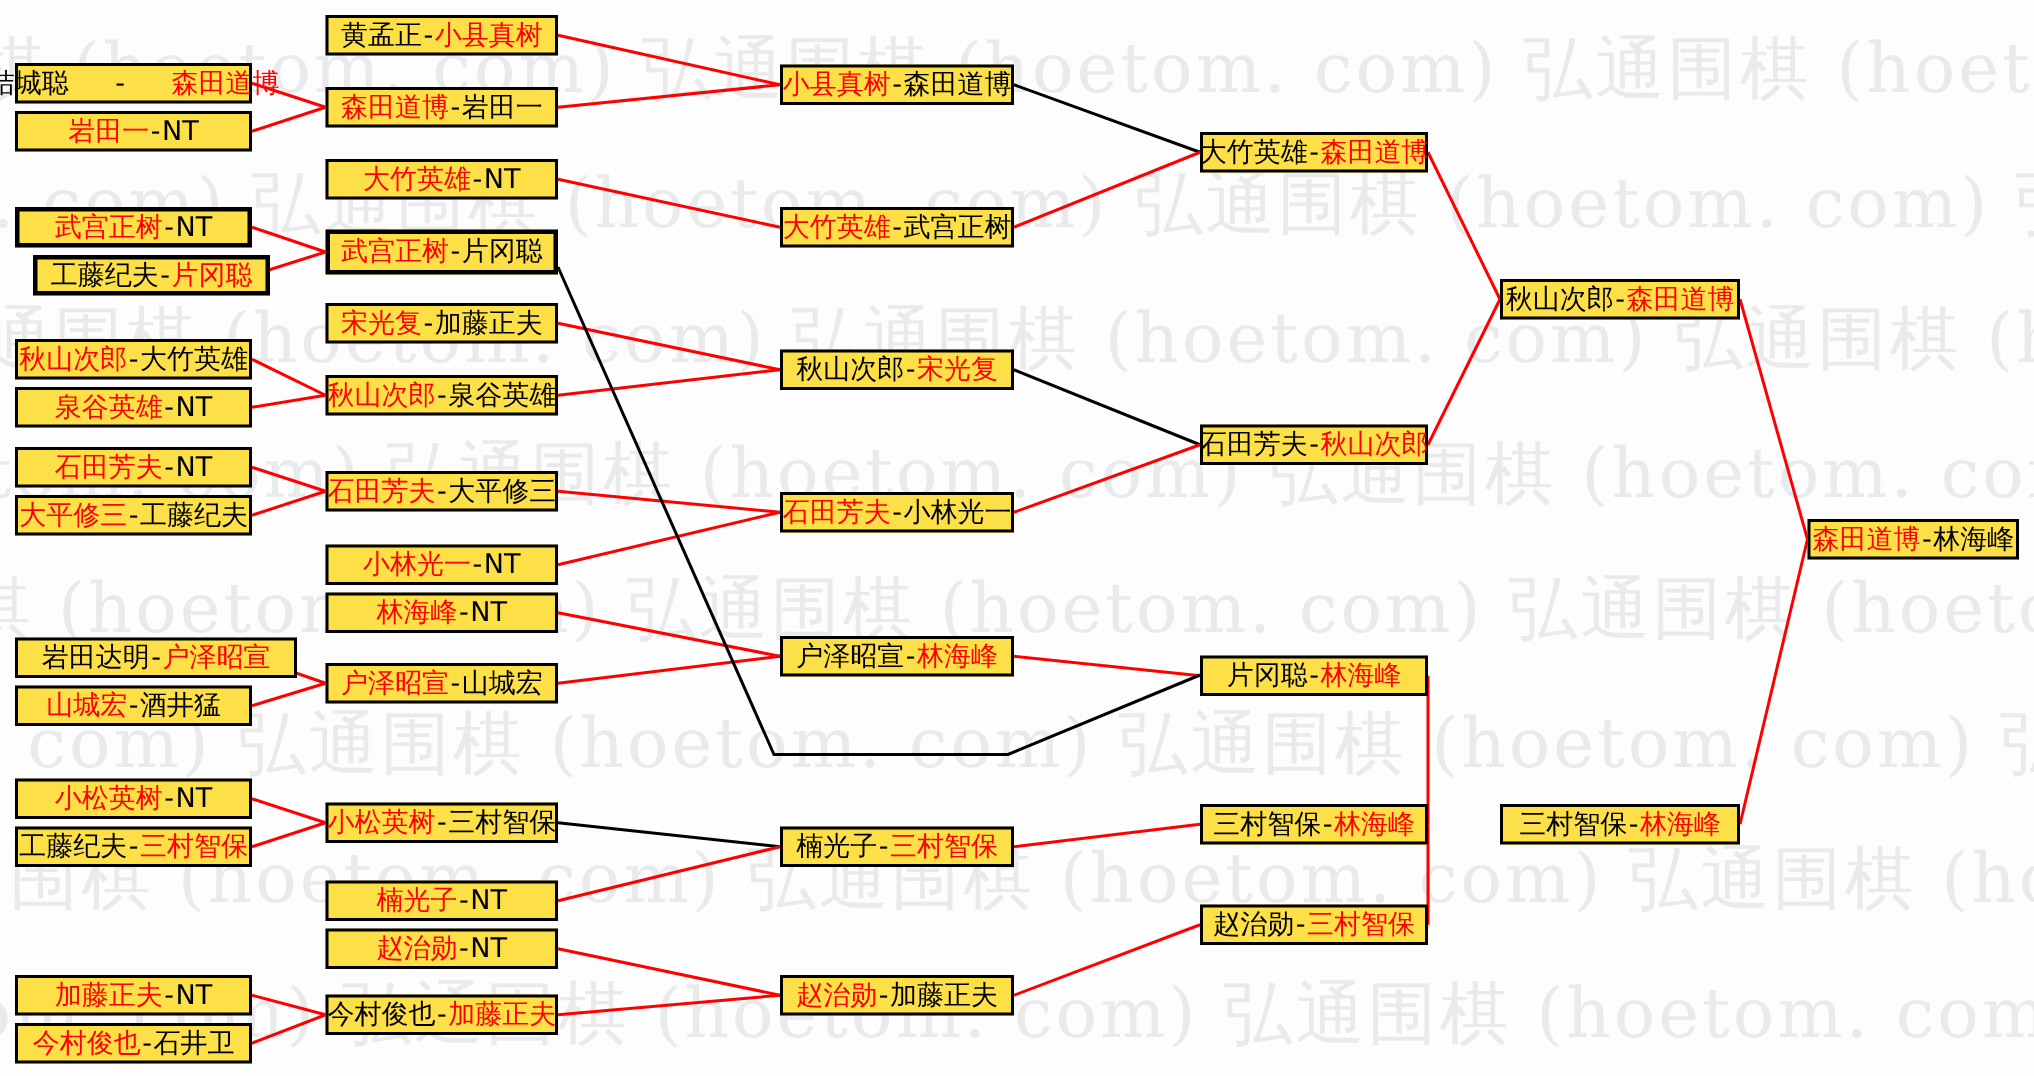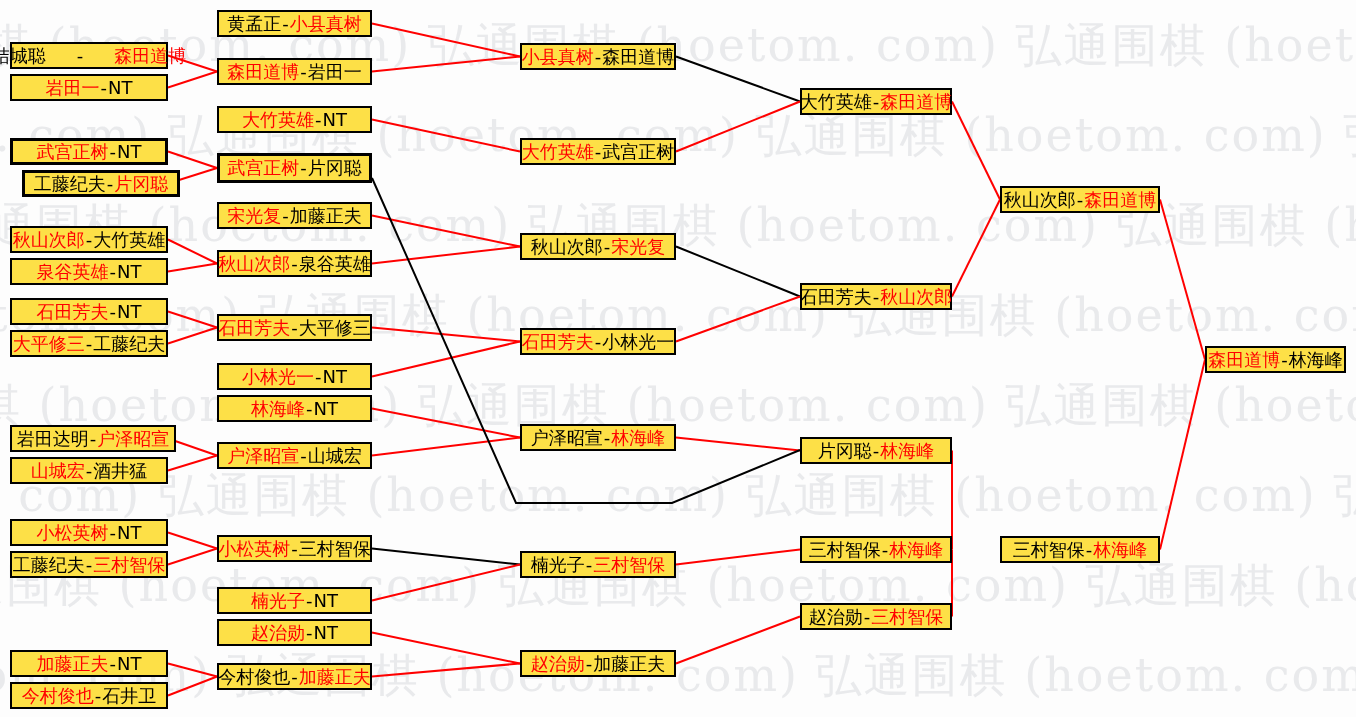--- a/index.html
+++ b/index.html
@@ -156,21 +156,21 @@
       <div class="match" id="box-r1m7" style="left: 10px; top: 298px; width: 158px; height: 27px;">
         <span class="p win">石田芳夫</span>
         <span class="dash">-</span>
         <span class="p lose">NT</span>
       </div>
       <div class="match" id="box-r1m8" style="left: 10px; top: 330px; width: 158px; height: 27px;">
         <span class="p win">大平修三</span>
         <span class="dash">-</span>
         <span class="p lose">工藤纪夫</span>
       </div>
-      <div class="match" id="box-r1m9" style="left: 10px; top: 425px; width: 166px; height: 27px;">
+      <div class="match" id="box-r1m9" style="left: 10px; top: 425px; width: 188px; height: 27px;">
         <span class="p lose">岩田达明</span>
         <span class="dash">-</span>
         <span class="p win">户泽昭宣</span>
       </div>
       <div class="match" id="box-r1m10" style="left: 10px; top: 457px; width: 158px; height: 27px;">
         <span class="p win">山城宏</span>
         <span class="dash">-</span>
         <span class="p lose">酒井猛</span>
       </div>
       <div class="match" id="box-r1m11" style="left: 10px; top: 519px; width: 158px; height: 27px;">

